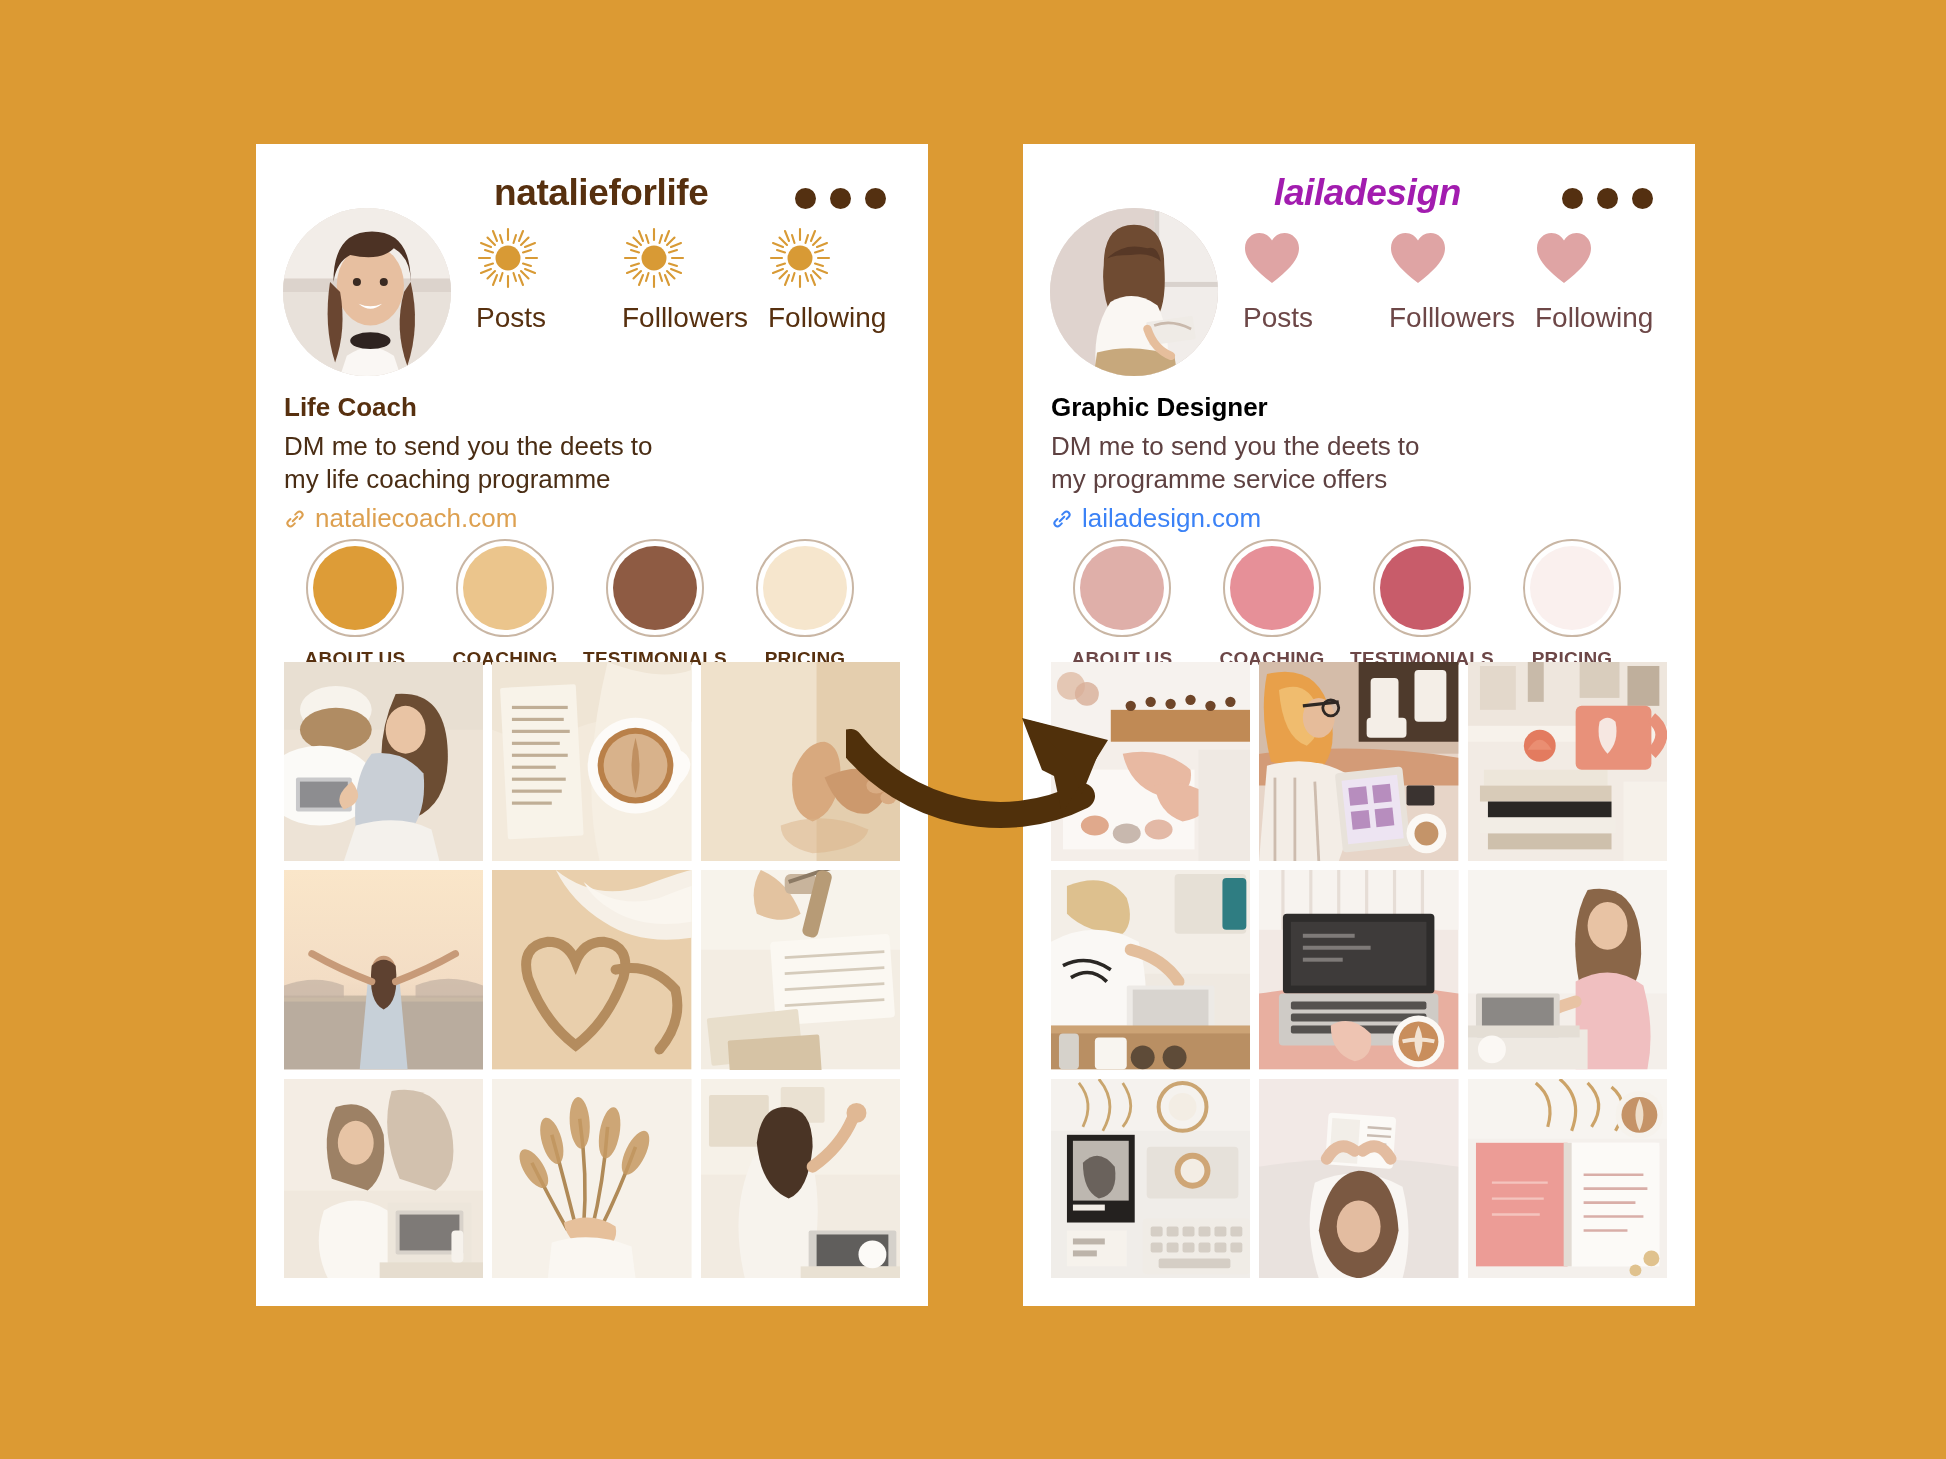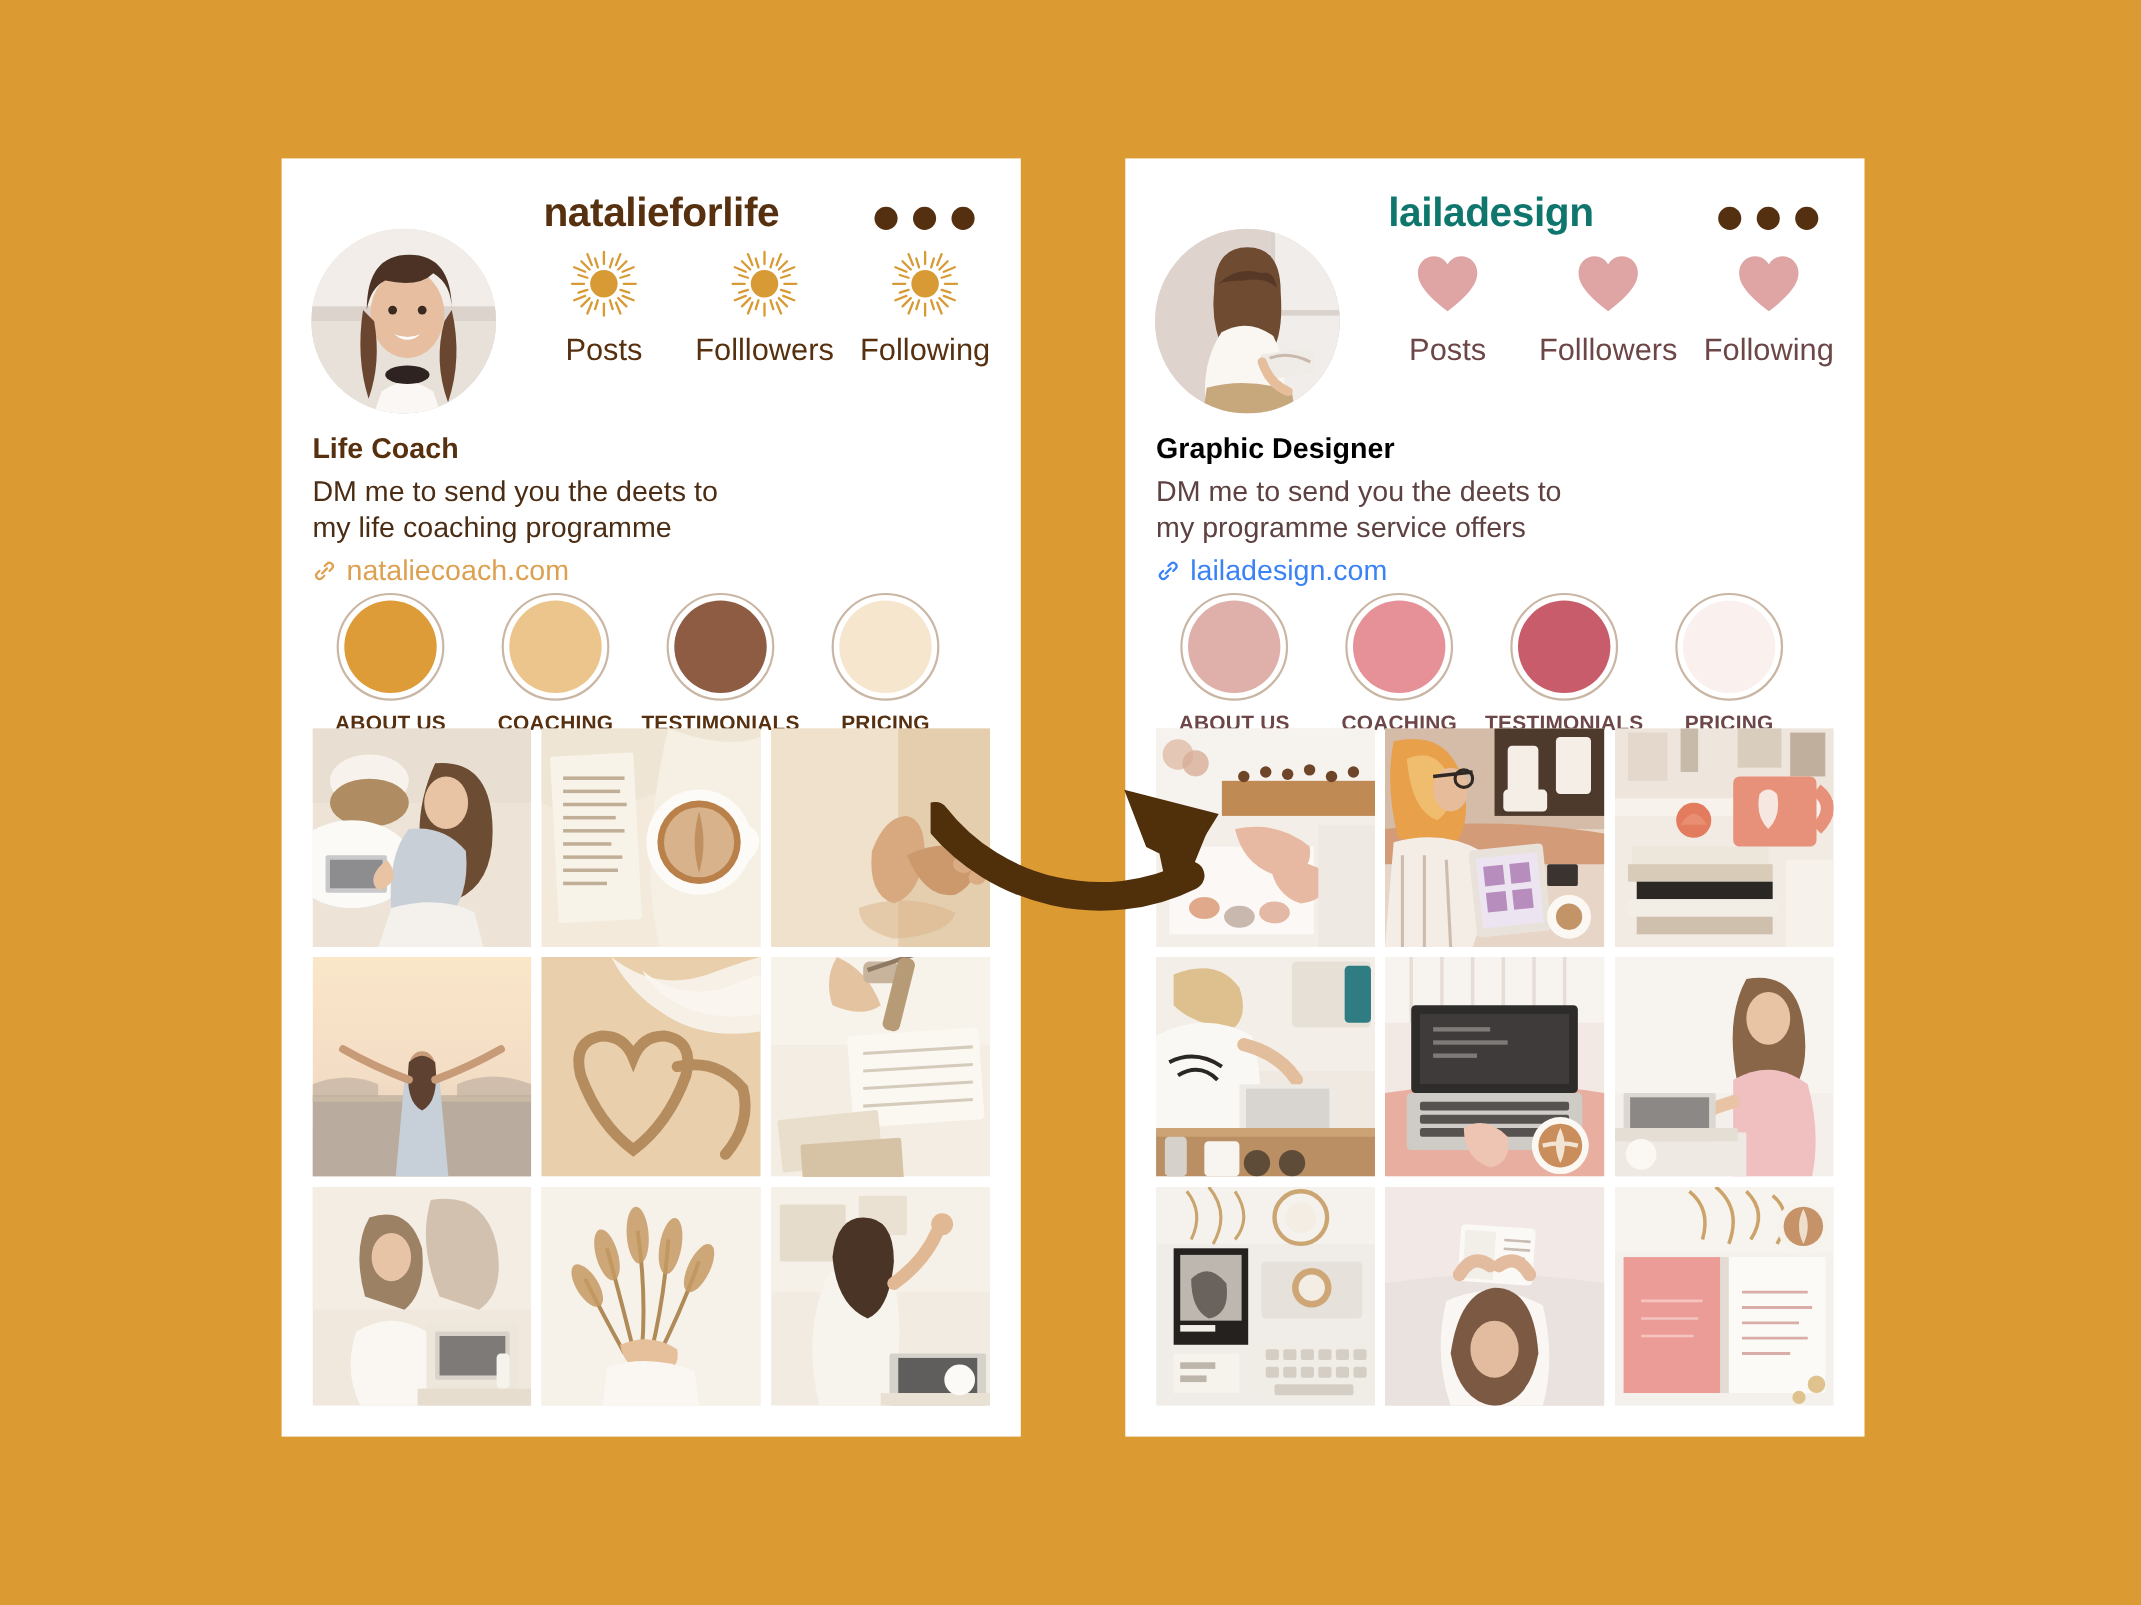--- a/index.html
+++ b/index.html
@@ -29,21 +29,21 @@
     height: 60px;
   }
   .handle {
     position: absolute;
     top: 28px;
     font-size: 37px;
     font-weight: 700;
     letter-spacing: -0.4px;
   }
   .left .handle  { left: 238px; color: #57300F; }
-  .right .handle { left: 239px; color: #0f766e; }
+  .right .handle { left: 251px; color: #a21caf; font-style: italic; }
 
   .dots {
     position: absolute;
     top: 44px;
     display: flex;
     gap: 14px;
   }
   .left .dots  { right: 42px; }
   .right .dots { right: 42px; }
   .dot { width: 21px; height: 21px; border-radius: 50%; background: #543011; }
@@ -67,21 +67,21 @@
   .stats {
     position: absolute;
     left: 220px; top: 16px;
     display: flex;
     gap: 0px;
   }
   .stat {
     width: 146px;
     display: flex;
     flex-direction: column;
-    align-items: center;
+    align-items: flex-start;
   }
   .stat .glyph { height: 76px; display:flex; align-items:center; justify-content:center; }
   .stat .glyph svg { display:block; }
   .stat .lbl {
     font-size: 28px;
     margin-top: 6px;
   }
   .left .stat .lbl  { color: #57300F; }
   .right .stat .lbl { color: #6D4747; }
 

